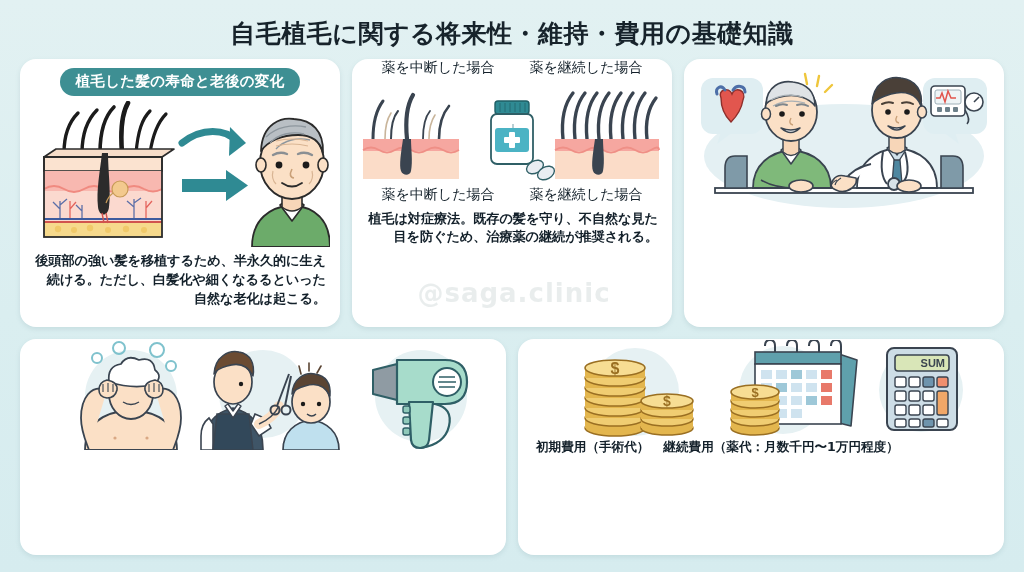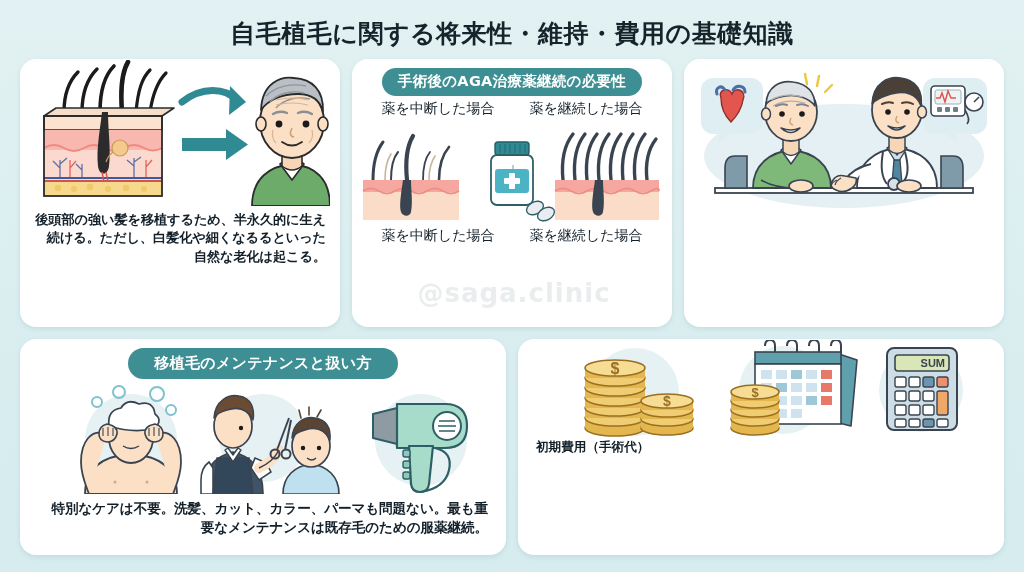--- a/index.html
+++ b/index.html
@@ -143,20 +143,23 @@
 </head>
 <body>
 
 <div class="page">
 
   <h1 class="page-title">自毛植毛に関する将来性・維持・費用の基礎知識</h1>
 
   <div class="row top">
 
     <div class="card">
+      <div class="pill-wrap">
+        <div class="pill">植毛した髪の寿命と老後の変化</div>
+      </div>
       <div class="illus" style="height:148px;">
         <svg width="300" height="146" viewBox="0 0 300 146" aria-hidden="true">
 
           <g stroke="#1b1b1b" fill="none" stroke-linecap="round">
             <path d="M34 52 C34 32, 40 20, 48 12" stroke-width="3.4"></path>
             <path d="M52 52 C52 30, 58 18, 67 9" stroke-width="3.4"></path>
             <path d="M70 52 C70 28, 75 15, 84 6" stroke-width="3.6"></path>
             <path d="M92 52 C90 26, 92 12, 98 2" stroke-width="4.6"></path>
             <path d="M106 52 C108 30, 112 18, 120 10" stroke-width="3.2"></path>
             <path d="M120 52 C123 32, 128 21, 136 13" stroke-width="3.2"></path>
@@ -245,23 +248,20 @@
 
             <path d="M243 70 q-2 8 3 13" stroke="#d9b594" stroke-width="1.2" fill="none"></path>
             <path d="M282 70 q2 8 -3 13" stroke="#d9b594" stroke-width="1.2" fill="none"></path>
           </g>
         </svg>
       </div>
       <div class="body-text">後頭部の強い髪を移植するため、半永久的に生え続ける。ただし、白髪化や細くなるるといった自然な老化は起こる。</div>
     </div>
 
     <div class="card">
-      <div class="pill-wrap">
-        <div class="pill">手術後のAGA治療薬継続の必要性</div>
-      </div>
       <div class="sub-labels tight">
         <span>薬を中断した場合</span>
         <span>薬を継続した場合</span>
       </div>
       <div class="illus" style="height:108px;">
         <svg width="310" height="106" viewBox="0 0 310 106" aria-hidden="true">
 
           <g>
             <g stroke="#3a4450" fill="none" stroke-linecap="round">
               <path d="M16 60 C16 42, 20 30, 26 22" stroke-width="3"></path>
@@ -323,20 +323,21 @@
             <path d="M198 71 q8 -5 16 0 q8 5 16 0 q8 -5 16 0 q8 5 16 0 q8 -5 16 0 q8 5 16 0 q8 -5 8 0" fill="none" stroke="#ef8f86" stroke-width="1.8"></path>
             <path d="M238 60 C236 74, 234 86, 236 92 C238 97, 245 97, 246 92 C248 82, 246 70, 246 60 Z" fill="#3a4450"></path>
           </g>
         </svg>
         <div class="dash-divider"></div>
       </div>
       <div class="sub-labels">
         <span>薬を中断した場合</span>
         <span>薬を継続した場合</span>
       </div>
+      <div class="body-text">植毛は対症療法。既存の髪を守り、不自然な見た目を防ぐため、治療薬の継続が推奨される。</div>
     </div>
 
     <div class="card">
       <div class="illus" style="height:150px;">
         <svg width="306" height="148" viewBox="0 0 306 148" aria-hidden="true">
 
           <ellipse cx="153" cy="96" rx="140" ry="52" fill="#e4f0f3"></ellipse>
 
           <g>
             <rect x="10" y="18" width="62" height="56" rx="12" fill="#dfeef2"></rect>
@@ -430,23 +431,20 @@
             <ellipse cx="218" cy="126" rx="12" ry="6" fill="#fbe0c6" stroke="#3a4450" stroke-width="1.6"></ellipse>
           </g>
         </svg>
       </div>
     </div>
   </div>
 
   <div class="row bottom">
 
     <div class="card">
-      <div class="pill-wrap">
-        <div class="pill">移植毛のメンテナンスと扱い方</div>
-      </div>
       <div class="illus" style="height:112px;">
         <svg width="444" height="110" viewBox="0 0 444 110" aria-hidden="true">
 
           <g>
             <circle cx="90" cy="56" r="46" fill="#e6f1f3"></circle>
 
             <g fill="none" stroke="#7fc2cd" stroke-width="2">
               <circle cx="56" cy="18" r="5"></circle>
               <circle cx="78" cy="8" r="6"></circle>
               <circle cx="116" cy="10" r="7"></circle>
@@ -537,21 +535,20 @@
             <g fill="#8fc9ba" stroke="#2f5f66" stroke-width="1.4">
               <rect x="44" y="66" width="7" height="7" rx="2"></rect>
               <rect x="44" y="77" width="7" height="7" rx="2"></rect>
               <rect x="44" y="88" width="7" height="7" rx="2"></rect>
             </g>
 
             <path d="M62 108 q24 -4 28 -22 q4 -18 -14 -22" stroke="#2f5f66" stroke-width="2.2" fill="none" stroke-linecap="round"></path>
           </g>
         </svg>
       </div>
-      <div class="body-text">特別なケアは不要。洗髪、カット、カラー、パーマも問題ない。最も重要なメンテナンスは既存毛のための服薬継続。</div>
     </div>
 
     <div class="card">
       <div class="illus" style="height:100px;">
         <svg width="444" height="98" viewBox="0 0 444 98" aria-hidden="true">
 
           <circle cx="96" cy="52" r="44" fill="#e6f1f3"></circle>
           <circle cx="244" cy="50" r="44" fill="#e6f1f3"></circle>
           <circle cx="382" cy="50" r="42" fill="#e6f1f3"></circle>
 
@@ -663,18 +660,19 @@
               <rect x="356" y="79" width="11" height="8" rx="2" fill="#ffffff"></rect>
               <rect x="370" y="79" width="11" height="8" rx="2" fill="#ffffff"></rect>
               <rect x="384" y="79" width="11" height="8" rx="2" fill="#6e94ad"></rect>
               <rect x="398" y="79" width="11" height="8" rx="2" fill="#ffffff"></rect>
             </g>
           </g>
         </svg>
       </div>
       <div class="cost-labels">
         <span>初期費用（手術代）</span>
+        <span>継続費用（薬代：月数千円〜1万円程度）</span>
       </div>
     </div>
   </div>
 
   <div class="watermark">@saga.clinic</div>
 </div>
 
 </body></html>

